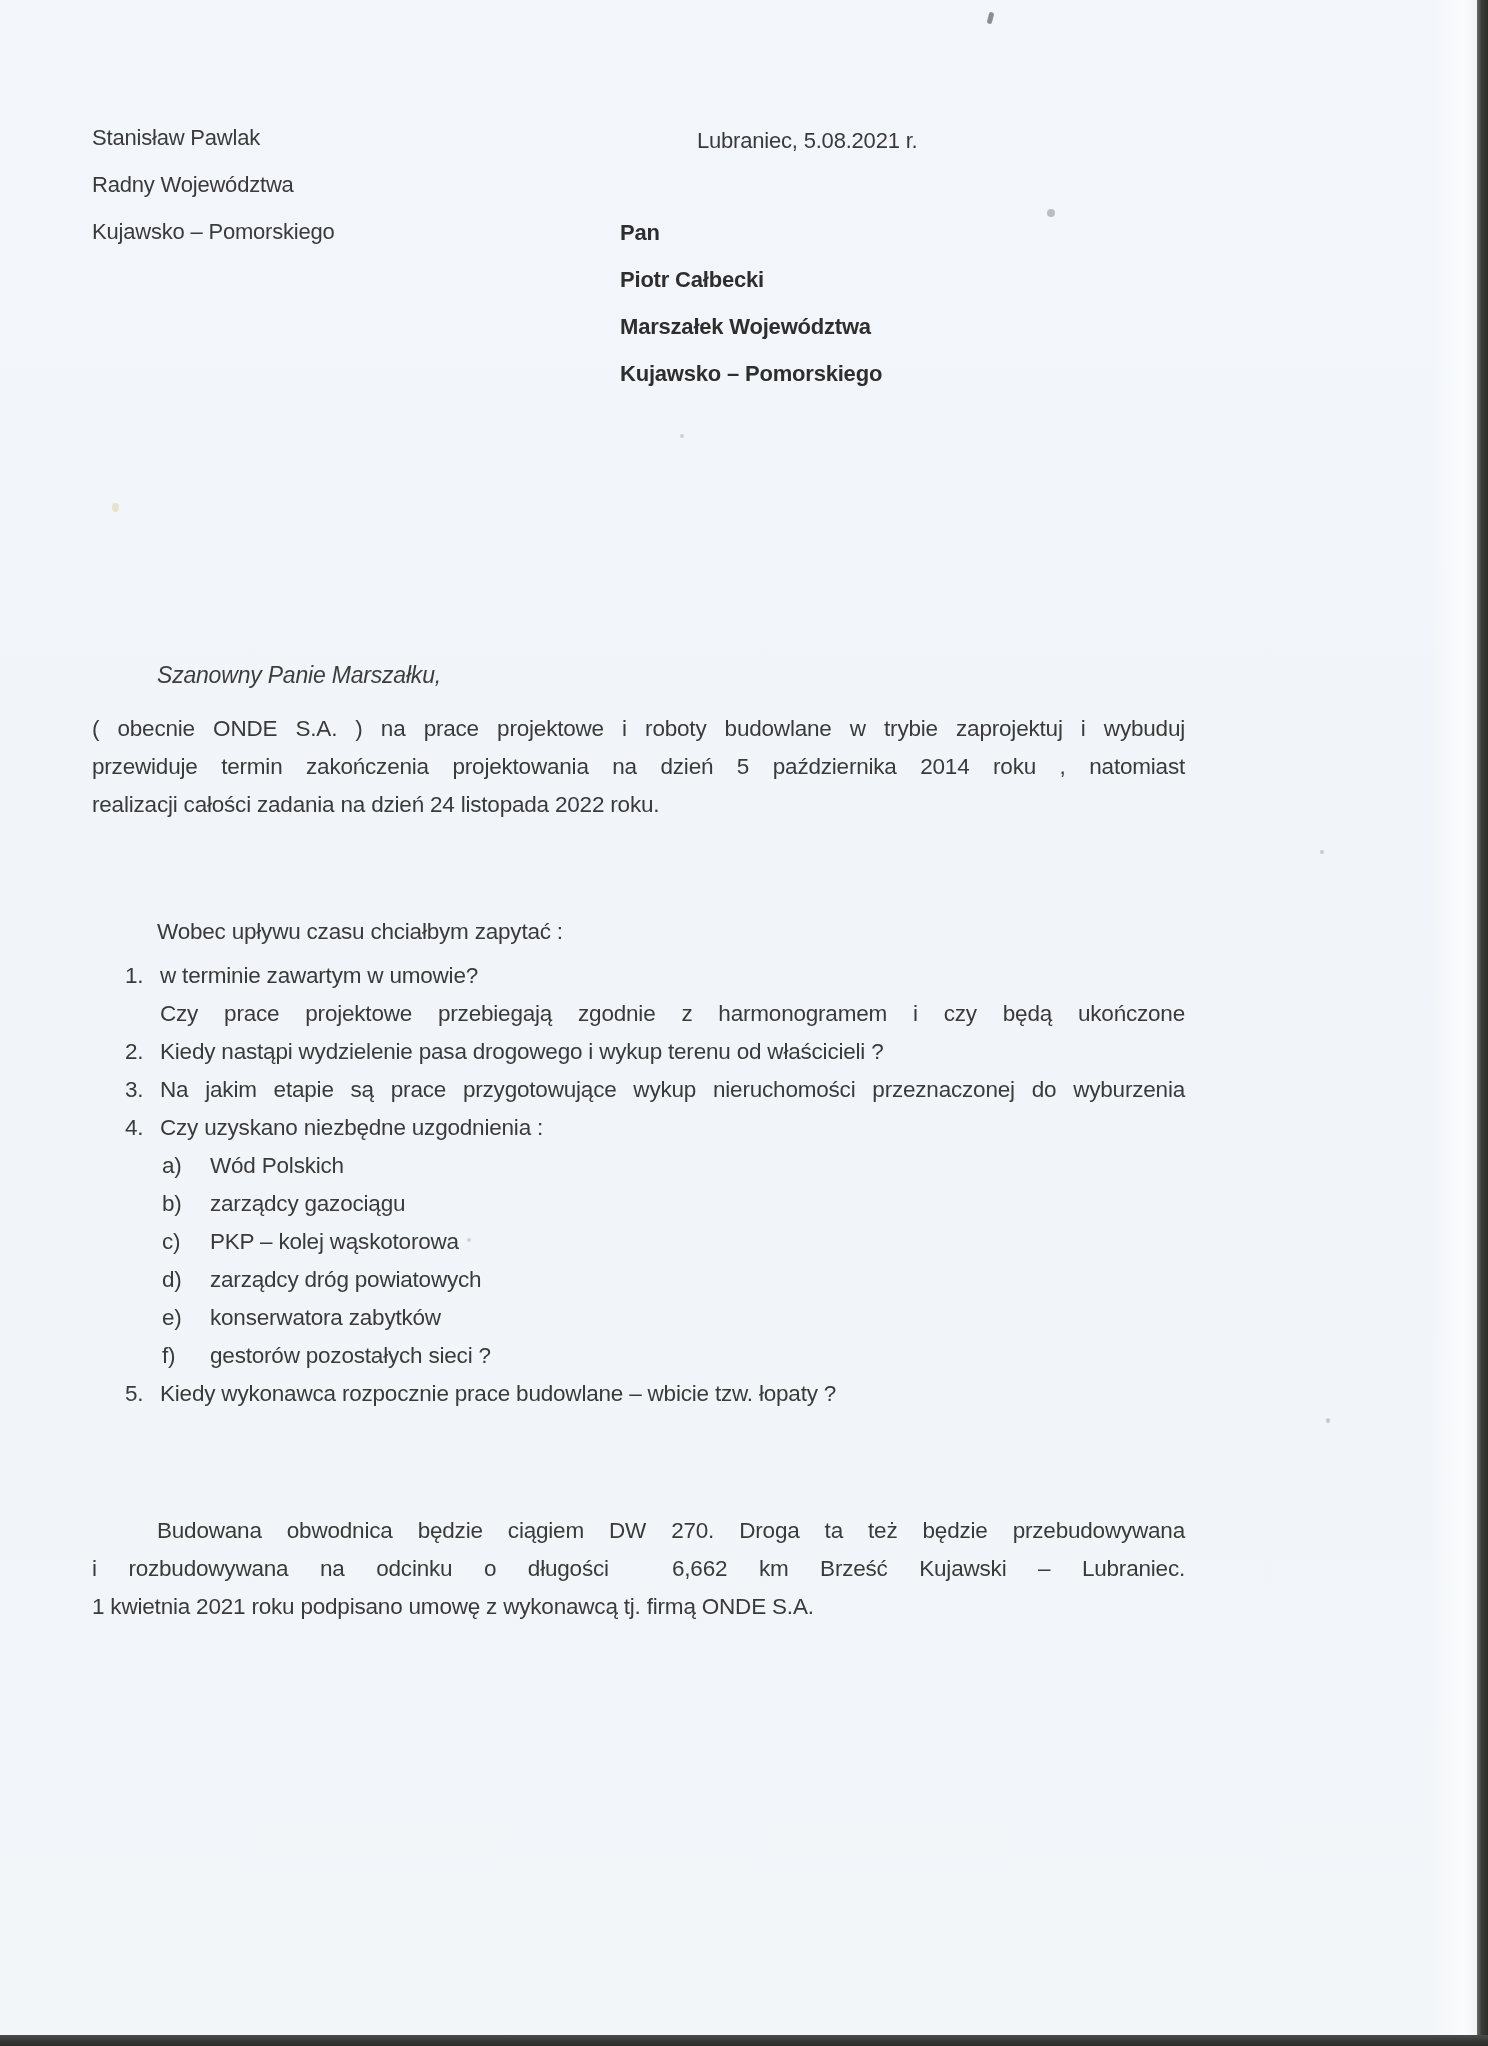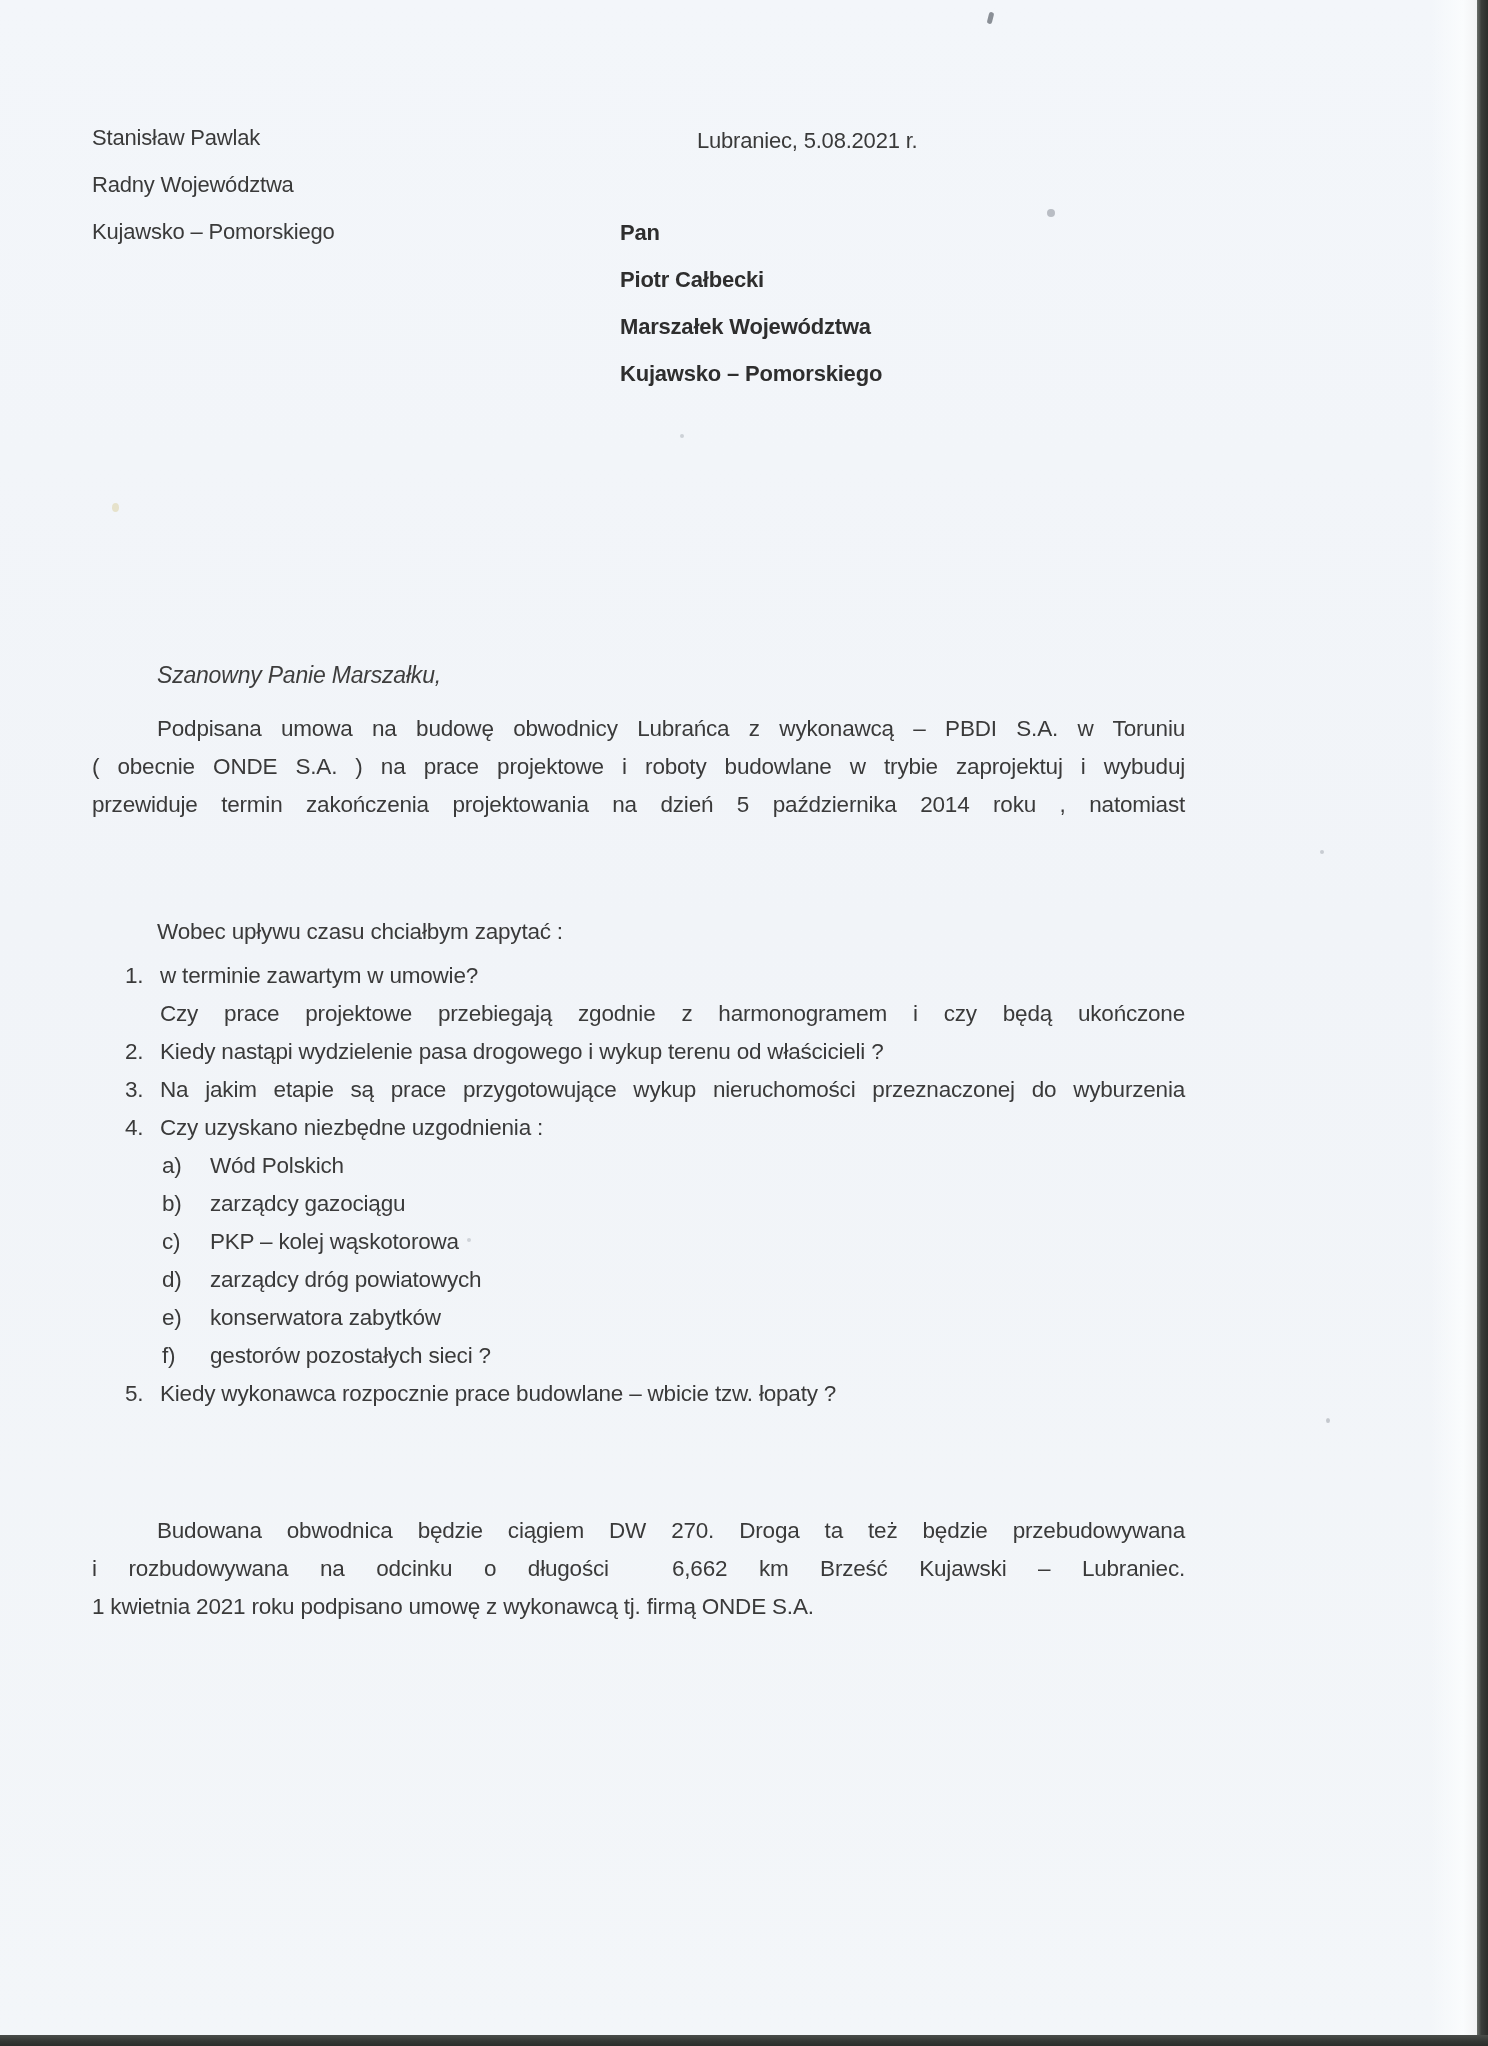--- a/index.html
+++ b/index.html
@@ -67,23 +67,23 @@
   <div class="recipient">
     <div class="hline">Pan</div>
     <div class="hline">Piotr Całbecki</div>
     <div class="hline">Marszałek Województwa</div>
     <div class="hline">Kujawsko – Pomorskiego</div>
   </div>
 
   <div class="salutation">Szanowny Panie Marszałku,</div>
 
   <div class="para para1">
-    <span class="line stretch indent">Podpisana umowa na budowę obwodnicy Lubrańca z wykonawcą – PBDI S.A. w Toruniu</span>
     <span class="line stretch">( obecnie ONDE S.A. ) na prace projektowe i roboty budowlane w trybie zaprojektuj i wybuduj</span>
     <span class="line stretch">przewiduje termin zakończenia projektowania na dzień 5 października 2014 roku , natomiast</span>
+    <span class="line">realizacji całości zadania na dzień 24 listopada 2022 roku.</span>
   </div>
 
   <div class="lead">Wobec upływu czasu chciałbym zapytać :</div>
 
   <div class="qlist">
 
     <div class="qitem">
       <div class="qmarker">1.</div>
       <div class="qtext">
         <span class="line">w terminie zawartym w umowie?</span>

